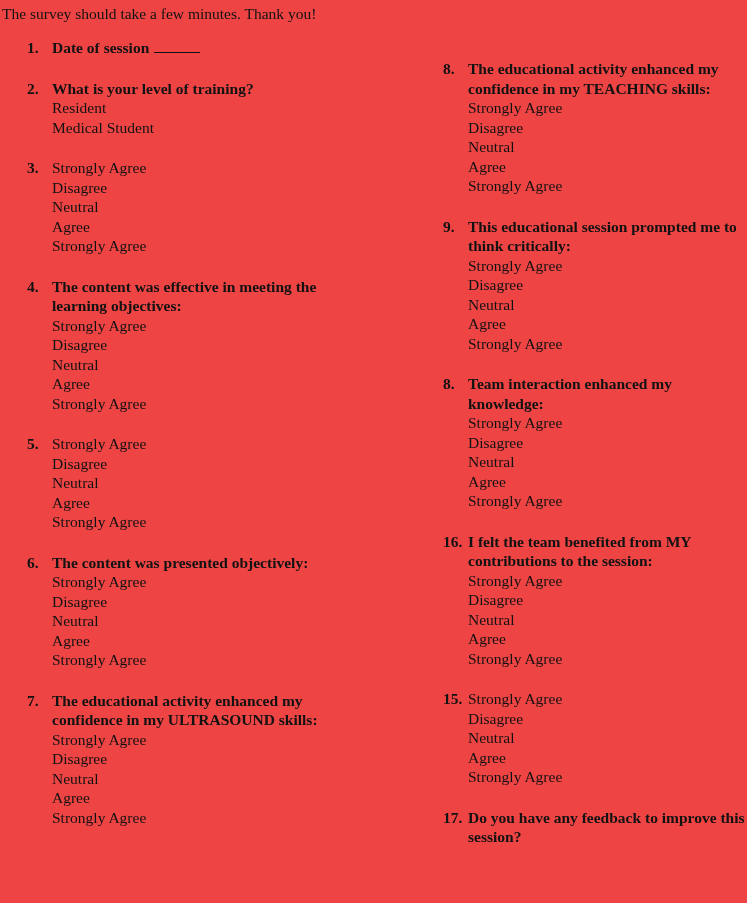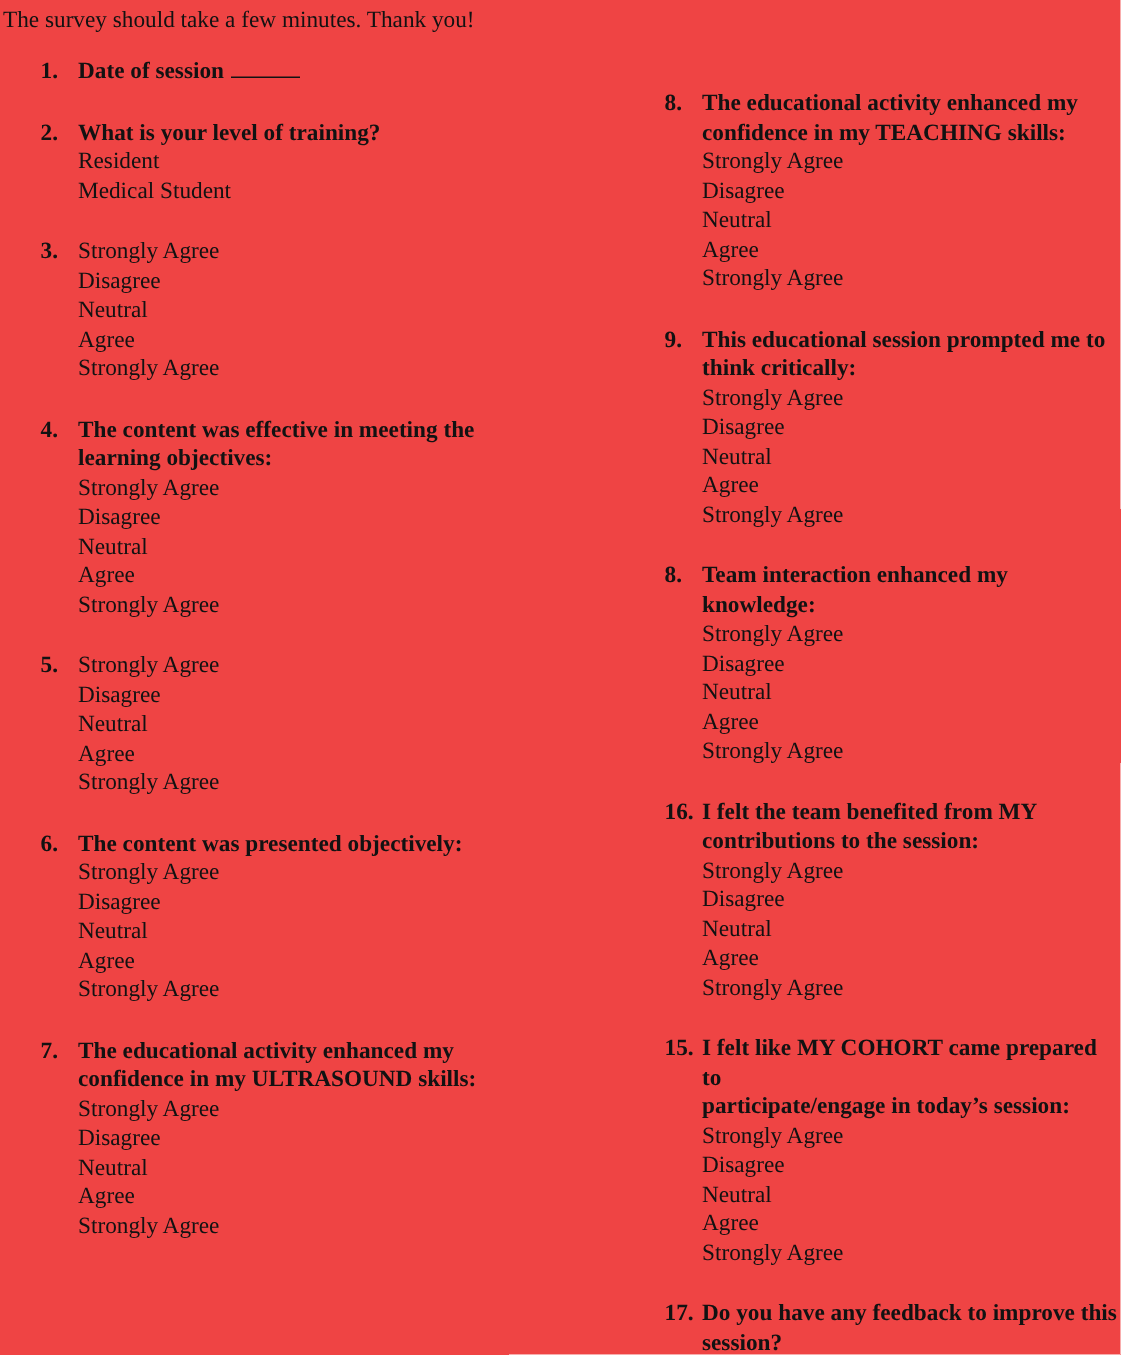--- a/index.html
+++ b/index.html
@@ -212,21 +212,20 @@
             <div class="option">Neutral</div>
             <div class="option">Agree</div>
             <div class="option">Strongly Agree</div>
           </div>
     </div>
   </div>
 
   <div class="question">
     <span class="q-num">15.</span>
     <div class="q-body">
-      <div class="q-title">I felt like MY COHORT came prepared to<br>participate/engage in today’s session:</div>
       <div>
             <div class="option">Strongly Agree</div>
             <div class="option">Disagree</div>
             <div class="option">Neutral</div>
             <div class="option">Agree</div>
             <div class="option">Strongly Agree</div>
           </div>
     </div>
   </div>
 

